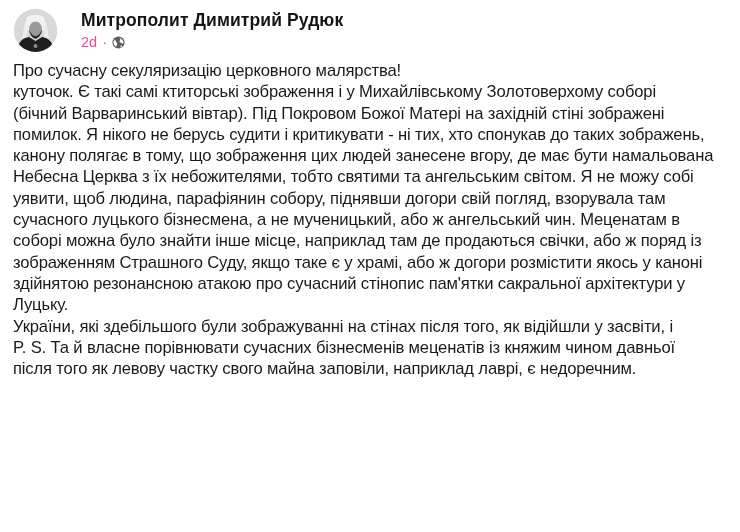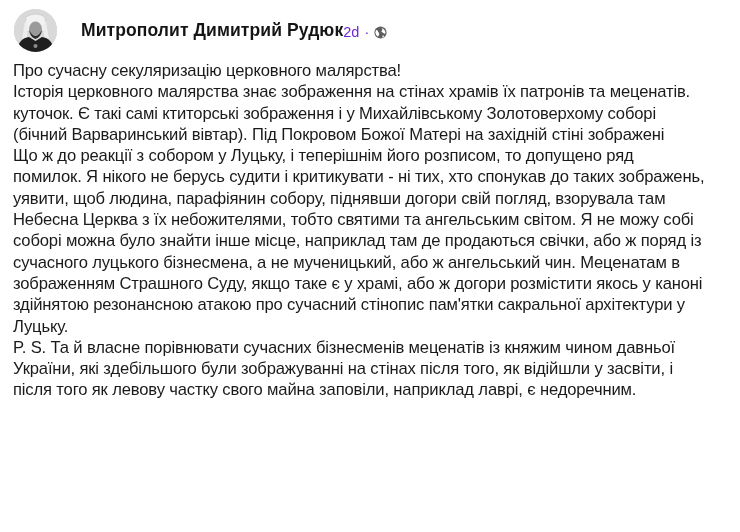--- a/index.html
+++ b/index.html
@@ -35,36 +35,37 @@
       border-radius: 50%;
       overflow: hidden;
       background: #cfcfcf;
       flex: 0 0 auto;
       position: relative;
     }
     .avatar svg { display: block; }
     .meta {
       margin-left: 24px;
       display: flex;
+      flex-direction: column;
       justify-content: center;
     }
     .author {
       font-size: 17.5px;
       font-weight: bold;
       color: #151515;
       line-height: 20px;
       letter-spacing: 0.1px;
       cursor: pointer;
     }
     .sub {
       display: flex;
       align-items: center;
       margin-top: 4px;
       font-size: 14.5px;
-      color: #6d28d9;
+      color: #ec4899;
       line-height: 16px;
     }
     .sub .time { cursor: pointer; }
     .sub .dot { margin: 0 5px; }
     .globe {
       display: inline-block;
       width: 13px;
       height: 13px;
     }
     .body-text {
@@ -117,29 +118,28 @@
             <path d="M9 2.2 Q11 3.6 10.2 5.3 Q8.6 5.8 9.4 7.4 Q11.5 8 12.6 9.6 L14.2 8.8 Q14.2 4.2 9 2.2 Z" fill="#ffffff"></path>
             <path d="M10.4 12 Q11.8 11.2 12.8 12.2 Q11.8 13.6 10.2 14.2 Z" fill="#ffffff"></path>
           </svg>
         </span>
       </div>
     </div>
   </div>
 
   <div class="body-text">
     <span class="line">Про сучасну секуляризацію церковного малярства!</span>
-    <span class="line">Історія церковного малярства знає зображення на стінах храмів їх патронів та меценатів.</span>
     <span class="line">куточок. Є такі самі ктиторські зображення і у Михайлівському Золотоверхому соборі</span>
     <span class="line">(бічний Варваринський вівтар). Під Покровом Божої Матері на західній стіні зображені</span>
-    <span class="line">Що ж до реакції з собором у Луцьку, і теперішнім його розписом, то допущено ряд</span>
     <span class="line">помилок. Я нікого не берусь судити і критикувати - ні тих, хто спонукав до таких зображень,</span>
+    <span class="line">канону полягає в тому, що зображення цих людей занесене вгору, де має бути намальована</span>
+    <span class="line">Небесна Церква з їх небожителями, тобто святими та ангельським світом. Я не можу собі</span>
     <span class="line">уявити, щоб людина, парафіянин собору, піднявши догори свій погляд, взорувала там</span>
-    <span class="line">Небесна Церква з їх небожителями, тобто святими та ангельським світом. Я не можу собі</span>
+    <span class="line">сучасного луцького бізнесмена, а не мученицький, або ж ангельський чин. Меценатам в</span>
     <span class="line">соборі можна було знайти інше місце, наприклад там де продаються свічки, або ж поряд із</span>
-    <span class="line">сучасного луцького бізнесмена, а не мученицький, або ж ангельський чин. Меценатам в</span>
     <span class="line">зображенням Страшного Суду, якщо таке є у храмі, або ж догори розмістити якось у каноні</span>
     <span class="line">здійнятою резонансною атакою про сучасний стінопис пам'ятки сакральної архітектури у</span>
     <span class="line">Луцьку.</span>
+    <span class="line">України, які здебільшого були зображуванні на стінах після того, як відійшли у засвіти, і</span>
     <span class="line">P. S. Та й власне порівнювати сучасних бізнесменів меценатів із княжим чином давньої</span>
-    <span class="line">України, які здебільшого були зображуванні на стінах після того, як відійшли у засвіти, і</span>
     <span class="line">після того як левову частку свого майна заповіли, наприклад лаврі, є недоречним.</span>
   </div>
 </div>
 
 </body></html>

